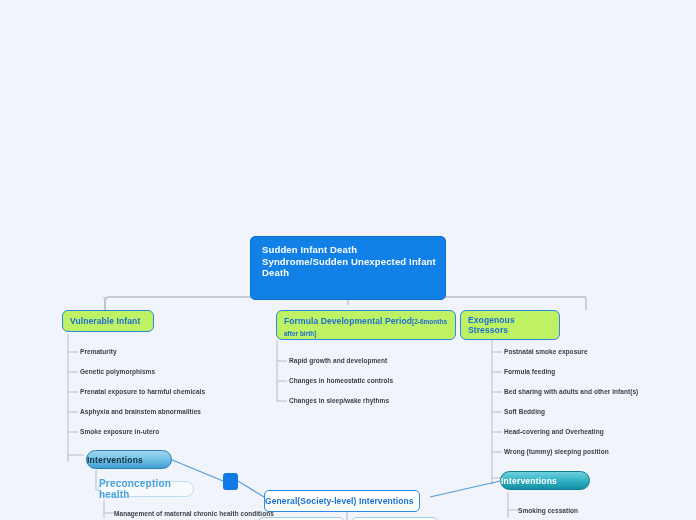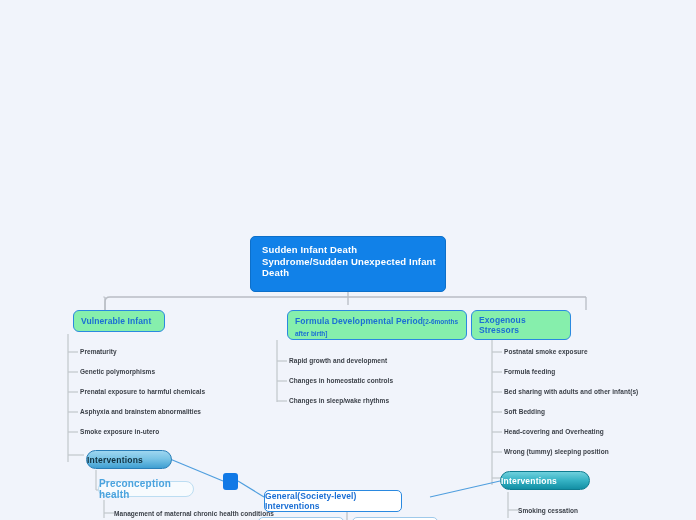--- a/index.html
+++ b/index.html
@@ -19,48 +19,47 @@
   #connectors {
     position: absolute; left: 0; top: 0;
     width: 696px; height: 520px;
     pointer-events: none;
   }
 
   
   .root-node {
     position: absolute;
     left: 250px; top: 236px;
-    width: 196px; height: 56px;
+    width: 196px; height: 64px;
     background: #1181e8;
     border: 1px solid #0d6fc9;
     border-radius: 5px;
     color: #ffffff;
     font-size: 9.5px;
     font-weight: bold;
     line-height: 11.5px;
     letter-spacing: 0.15px;
     padding: 7px 0 0 11px;
     z-index: 6;
   }
 
   
   .branch-node {
     position: absolute;
-    background: #86efac;
+    background: #bef264;
     border: 1.5px solid #2a89e0;
     border-radius: 6px;
     color: #1b6fd4;
     font-size: 8.5px;
     font-weight: bold;
     letter-spacing: 0.1px;
     display: flex;
     align-items: center;
     padding: 0 7px;
     z-index: 6;
-    margin-left: 11px;
   }
   .branch-node.two-line {
     display: block;
     padding: 5px 7px 0 7px;
     line-height: 10.5px;
   }
   .branch-node .sub {
     font-size: 6.5px;
     font-weight: bold;
     letter-spacing: 0;
@@ -104,30 +103,30 @@
     border: 1px solid #bcddf2;
     color: #4aa3de;
     font-size: 10px;
     border-radius: 10px;
   }
 
   
   .general-node {
     position: absolute;
     left: 264px; top: 490px;
-    width: 138px; height: 22px;
+    width: 156px; height: 22px;
     background: #ffffff;
     border: 1.5px solid #2a89e0;
     border-radius: 5px;
     color: #1b6fd4;
     font-size: 8.5px;
     font-weight: bold;
     display: flex;
     align-items: center;
-    justify-content: flex-end;
+    justify-content: flex-start;
     letter-spacing: 0.1px;
     z-index: 8;
   }
 
   
   .cross-marker {
     position: absolute;
     left: 223px; top: 473px;
     width: 15px; height: 17px;
     background: #1179e6;

